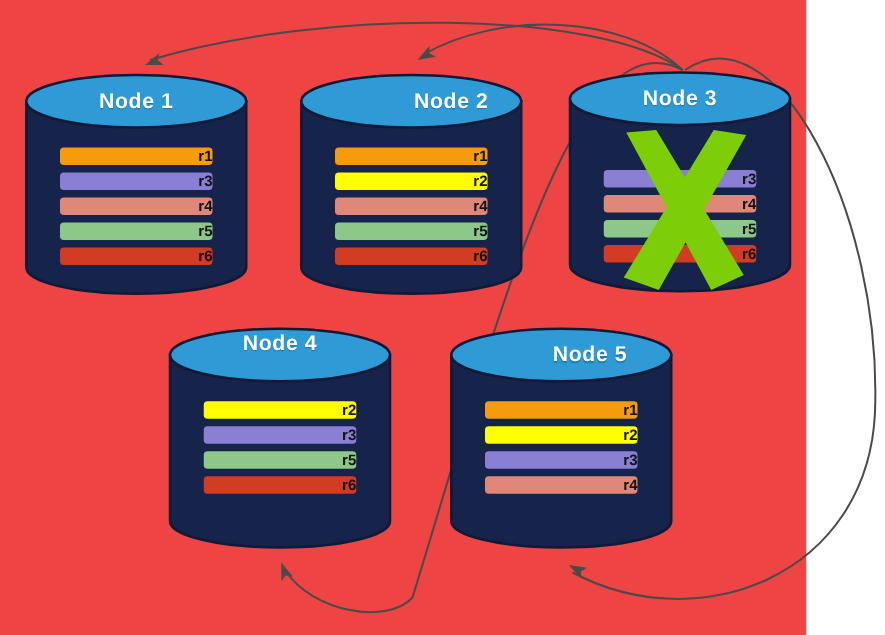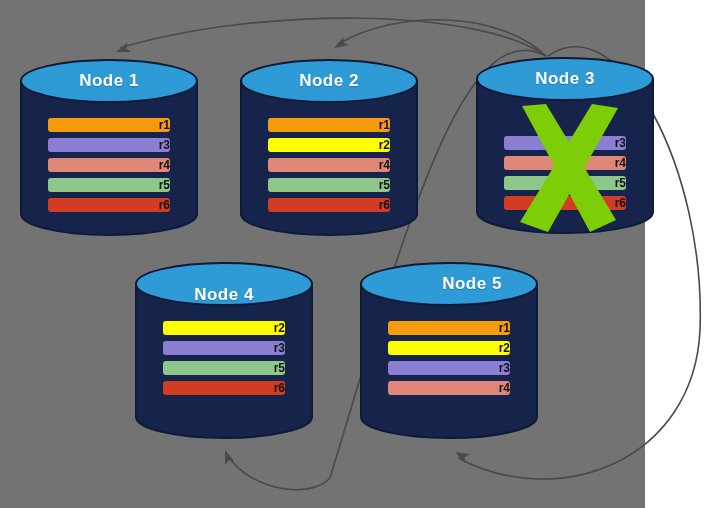--- a/index.html
+++ b/index.html
@@ -1,17 +1,17 @@
 <!DOCTYPE html>
 <html><head>
 <meta charset="utf-8">
 <style>
   html,body{margin:0;padding:0;background:#ffffff;}
   body{width:708px;height:508px;overflow:hidden;font-family:"Liberation Sans",sans-serif;}
-  #stage{position:relative;width:645px;height:508px;background:#737373;}
+  #stage{position:relative;width:645px;height:508px;background:#ef4444;}
   #edges{position:absolute;left:0;top:0;width:708px;height:508px;pointer-events:none;}
   .node{position:absolute;}
   .cyl-svg{position:absolute;left:0;top:0;overflow:visible;}
   .node-title{position:absolute;left:0;width:100%;text-align:center;color:#ffffff;
     font-family:"Liberation Sans",sans-serif;font-weight:bold;font-size:17px;letter-spacing:.5px;
     text-shadow:0 1px 1px rgba(0,0,0,.25);}
   .rows{position:absolute;left:0;width:100%;}
   .row{position:relative;height:14px;margin-bottom:6px;border-radius:3px;
     display:flex;align-items:center;justify-content:flex-end;}
   .row-label{font-family:"Liberation Sans",sans-serif;font-weight:bold;font-size:12px;color:#111;line-height:1;}
@@ -56,40 +56,40 @@
           <div class="row" style="background: rgb(209, 60, 34);">
             <span class="row-label">r6</span>
           </div>
         </div>
       </div>
       <div class="node" style="left: 240px; top: 60px; width: 178px; height: 175px;">
         <svg class="cyl-svg" width="178" height="175" viewBox="0 0 178 175">
           <path d="M 1 21 L 1 154 A 88 21 0 0 0 177 154 L 177 21 Z" fill="#16234A" stroke="#0E1A38" stroke-width="2"></path>
           <ellipse cx="89" cy="21" rx="88" ry="21" fill="#2E9BD6" stroke="#0E1A38" stroke-width="2"></ellipse>
         </svg>
-        <div class="node-title" style="top: 11px;">Node 2</div>
+        <div class="node-title" style="top: 11px; padding-left: 32px;">Node 2</div>
         <div class="rows" style="top: 58px; padding-left: 28px; padding-right: 28px; box-sizing: border-box;">
           <div class="row" style="background: rgb(245, 155, 12);">
             <span class="row-label">r1</span>
           </div>
           <div class="row" style="background: rgb(255, 255, 0);">
             <span class="row-label">r2</span>
           </div>
           <div class="row" style="background: rgb(224, 136, 120);">
             <span class="row-label">r4</span>
           </div>
           <div class="row" style="background: rgb(141, 199, 138);">
             <span class="row-label">r5</span>
           </div>
           <div class="row" style="background: rgb(209, 60, 34);">
             <span class="row-label">r6</span>
           </div>
         </div>
       </div>
-      <div class="node" style="left: 476px; top: 58px; width: 178px; height: 175px;">
+      <div class="node" style="left: 455px; top: 58px; width: 178px; height: 175px;">
         <svg class="cyl-svg" width="178" height="175" viewBox="0 0 178 175">
           <path d="M 1 21 L 1 154 A 88 21 0 0 0 177 154 L 177 21 Z" fill="#16234A" stroke="#0E1A38" stroke-width="2"></path>
           <ellipse cx="89" cy="21" rx="88" ry="21" fill="#2E9BD6" stroke="#0E1A38" stroke-width="2"></ellipse>
         </svg>
         <div class="node-title" style="top: 11px;">Node 3</div>
         <div class="rows" style="top: 78px; padding-left: 28px; padding-right: 28px; box-sizing: border-box;">
           <div class="row" style="background: rgb(139, 127, 212);">
             <span class="row-label">r3</span>
           </div>
           <div class="row" style="background: rgb(224, 136, 120);">
@@ -107,21 +107,21 @@
             <polygon points="8,2 32,0 102,116 76,128"></polygon>
             <polygon points="78,0 104,4 34,128 6,118"></polygon>
           </g>
         </svg>
       </div>
       <div class="node" style="left: 135px; top: 263px; width: 178px; height: 175px;">
         <svg class="cyl-svg" width="178" height="175" viewBox="0 0 178 175">
           <path d="M 1 21 L 1 154 A 88 21 0 0 0 177 154 L 177 21 Z" fill="#16234A" stroke="#0E1A38" stroke-width="2"></path>
           <ellipse cx="89" cy="21" rx="88" ry="21" fill="#2E9BD6" stroke="#0E1A38" stroke-width="2"></ellipse>
         </svg>
-        <div class="node-title" style="top: 22px;">Node 4</div>
+        <div class="node-title" style="top: 2px;">Node 4</div>
         <div class="rows" style="top: 58px; padding-left: 28px; padding-right: 28px; box-sizing: border-box;">
           <div class="row" style="background: rgb(255, 255, 0);">
             <span class="row-label">r2</span>
           </div>
           <div class="row" style="background: rgb(139, 127, 212);">
             <span class="row-label">r3</span>
           </div>
           <div class="row" style="background: rgb(141, 199, 138);">
             <span class="row-label">r5</span>
           </div>

